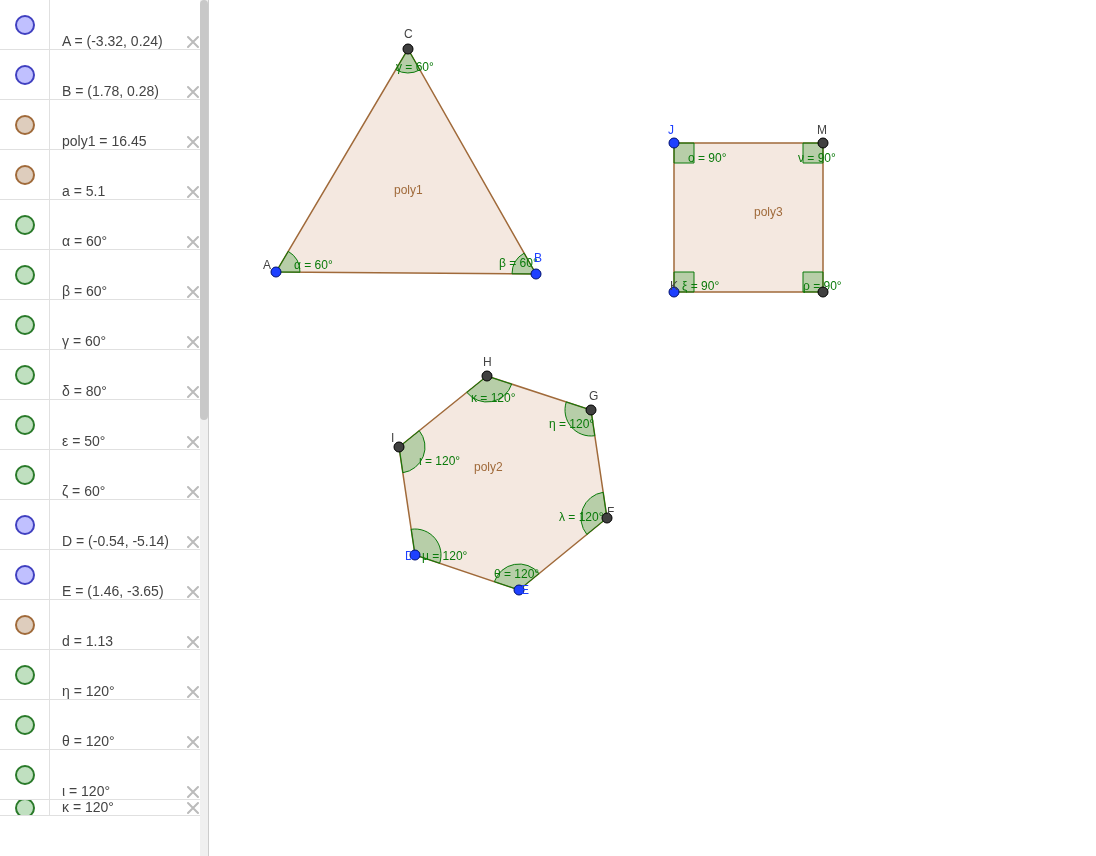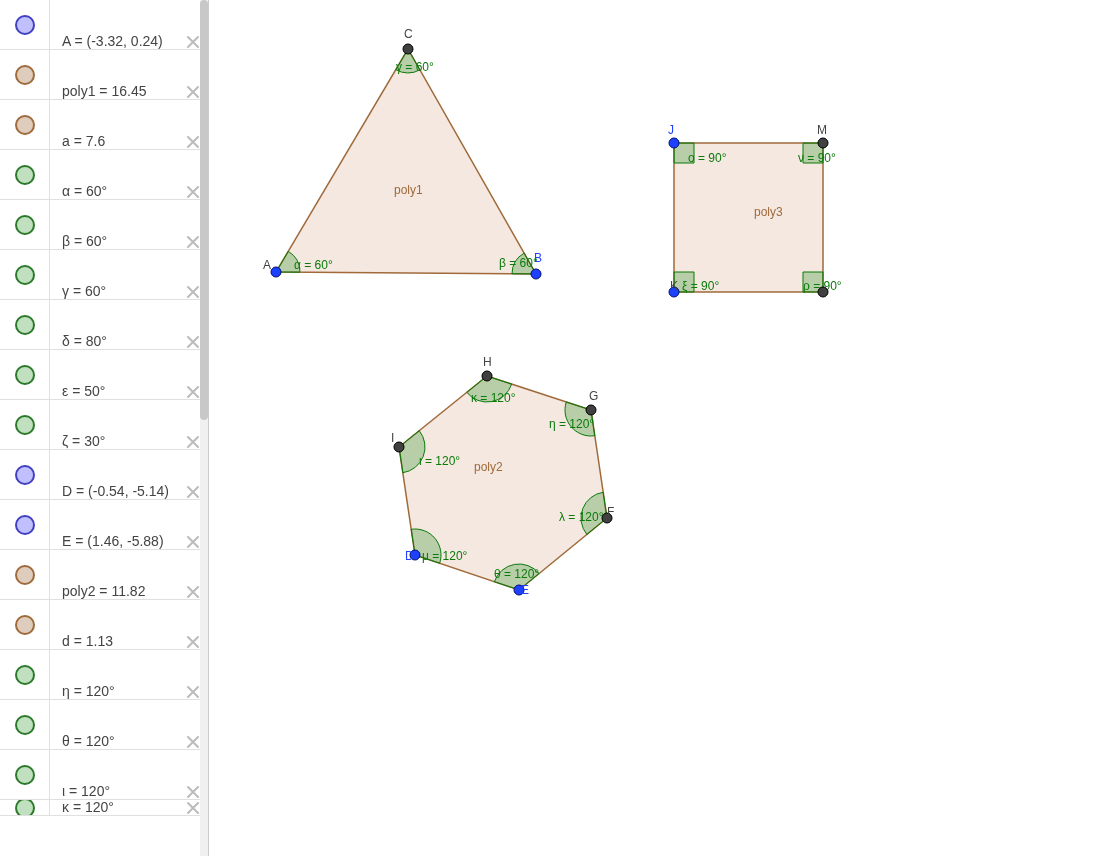--- a/index.html
+++ b/index.html
@@ -118,34 +118,45 @@
           </div>
           <div class="label-cell">A = (-3.32, 0.24)</div>
           <div class="close-cell">
             <svg width="14" height="14" viewBox="0 0 14 14">
               <path d="M2 2 L12 12 M12 2 L2 12" stroke="#bbb" stroke-width="2" stroke-linecap="round"></path>
             </svg>
           </div>
         </div>
         <div class="row">
           <div class="swatch-cell">
+            <div class="swatch blue"></div>
+          </div>
+          <div class="label-cell">B = (1.78, 0.28)</div>
+          <div class="close-cell">
+            <svg width="14" height="14" viewBox="0 0 14 14">
+              <path d="M2 2 L12 12 M12 2 L2 12" stroke="#bbb" stroke-width="2" stroke-linecap="round"></path>
+            </svg>
+          </div>
+        </div>
+        <div class="row">
+          <div class="swatch-cell">
             <div class="swatch brown"></div>
           </div>
           <div class="label-cell">poly1 = 16.45</div>
           <div class="close-cell">
             <svg width="14" height="14" viewBox="0 0 14 14">
               <path d="M2 2 L12 12 M12 2 L2 12" stroke="#bbb" stroke-width="2" stroke-linecap="round"></path>
             </svg>
           </div>
         </div>
         <div class="row">
           <div class="swatch-cell">
             <div class="swatch brown"></div>
           </div>
-          <div class="label-cell">a = 7.6</div>
+          <div class="label-cell">a = 5.1</div>
           <div class="close-cell">
             <svg width="14" height="14" viewBox="0 0 14 14">
               <path d="M2 2 L12 12 M12 2 L2 12" stroke="#bbb" stroke-width="2" stroke-linecap="round"></path>
             </svg>
           </div>
         </div>
         <div class="row">
           <div class="swatch-cell">
             <div class="swatch green"></div>
           </div>
@@ -197,21 +208,21 @@
           <div class="close-cell">
             <svg width="14" height="14" viewBox="0 0 14 14">
               <path d="M2 2 L12 12 M12 2 L2 12" stroke="#bbb" stroke-width="2" stroke-linecap="round"></path>
             </svg>
           </div>
         </div>
         <div class="row">
           <div class="swatch-cell">
             <div class="swatch green"></div>
           </div>
-          <div class="label-cell">ζ = 30°</div>
+          <div class="label-cell">ζ = 60°</div>
           <div class="close-cell">
             <svg width="14" height="14" viewBox="0 0 14 14">
               <path d="M2 2 L12 12 M12 2 L2 12" stroke="#bbb" stroke-width="2" stroke-linecap="round"></path>
             </svg>
           </div>
         </div>
         <div class="row">
           <div class="swatch-cell">
             <div class="swatch blue"></div>
           </div>
@@ -219,32 +230,21 @@
           <div class="close-cell">
             <svg width="14" height="14" viewBox="0 0 14 14">
               <path d="M2 2 L12 12 M12 2 L2 12" stroke="#bbb" stroke-width="2" stroke-linecap="round"></path>
             </svg>
           </div>
         </div>
         <div class="row">
           <div class="swatch-cell">
             <div class="swatch blue"></div>
           </div>
-          <div class="label-cell">E = (1.46, -5.88)</div>
-          <div class="close-cell">
-            <svg width="14" height="14" viewBox="0 0 14 14">
-              <path d="M2 2 L12 12 M12 2 L2 12" stroke="#bbb" stroke-width="2" stroke-linecap="round"></path>
-            </svg>
-          </div>
-        </div>
-        <div class="row">
-          <div class="swatch-cell">
-            <div class="swatch brown"></div>
-          </div>
-          <div class="label-cell">poly2 = 11.82</div>
+          <div class="label-cell">E = (1.46, -3.65)</div>
           <div class="close-cell">
             <svg width="14" height="14" viewBox="0 0 14 14">
               <path d="M2 2 L12 12 M12 2 L2 12" stroke="#bbb" stroke-width="2" stroke-linecap="round"></path>
             </svg>
           </div>
         </div>
         <div class="row">
           <div class="swatch-cell">
             <div class="swatch brown"></div>
           </div>

